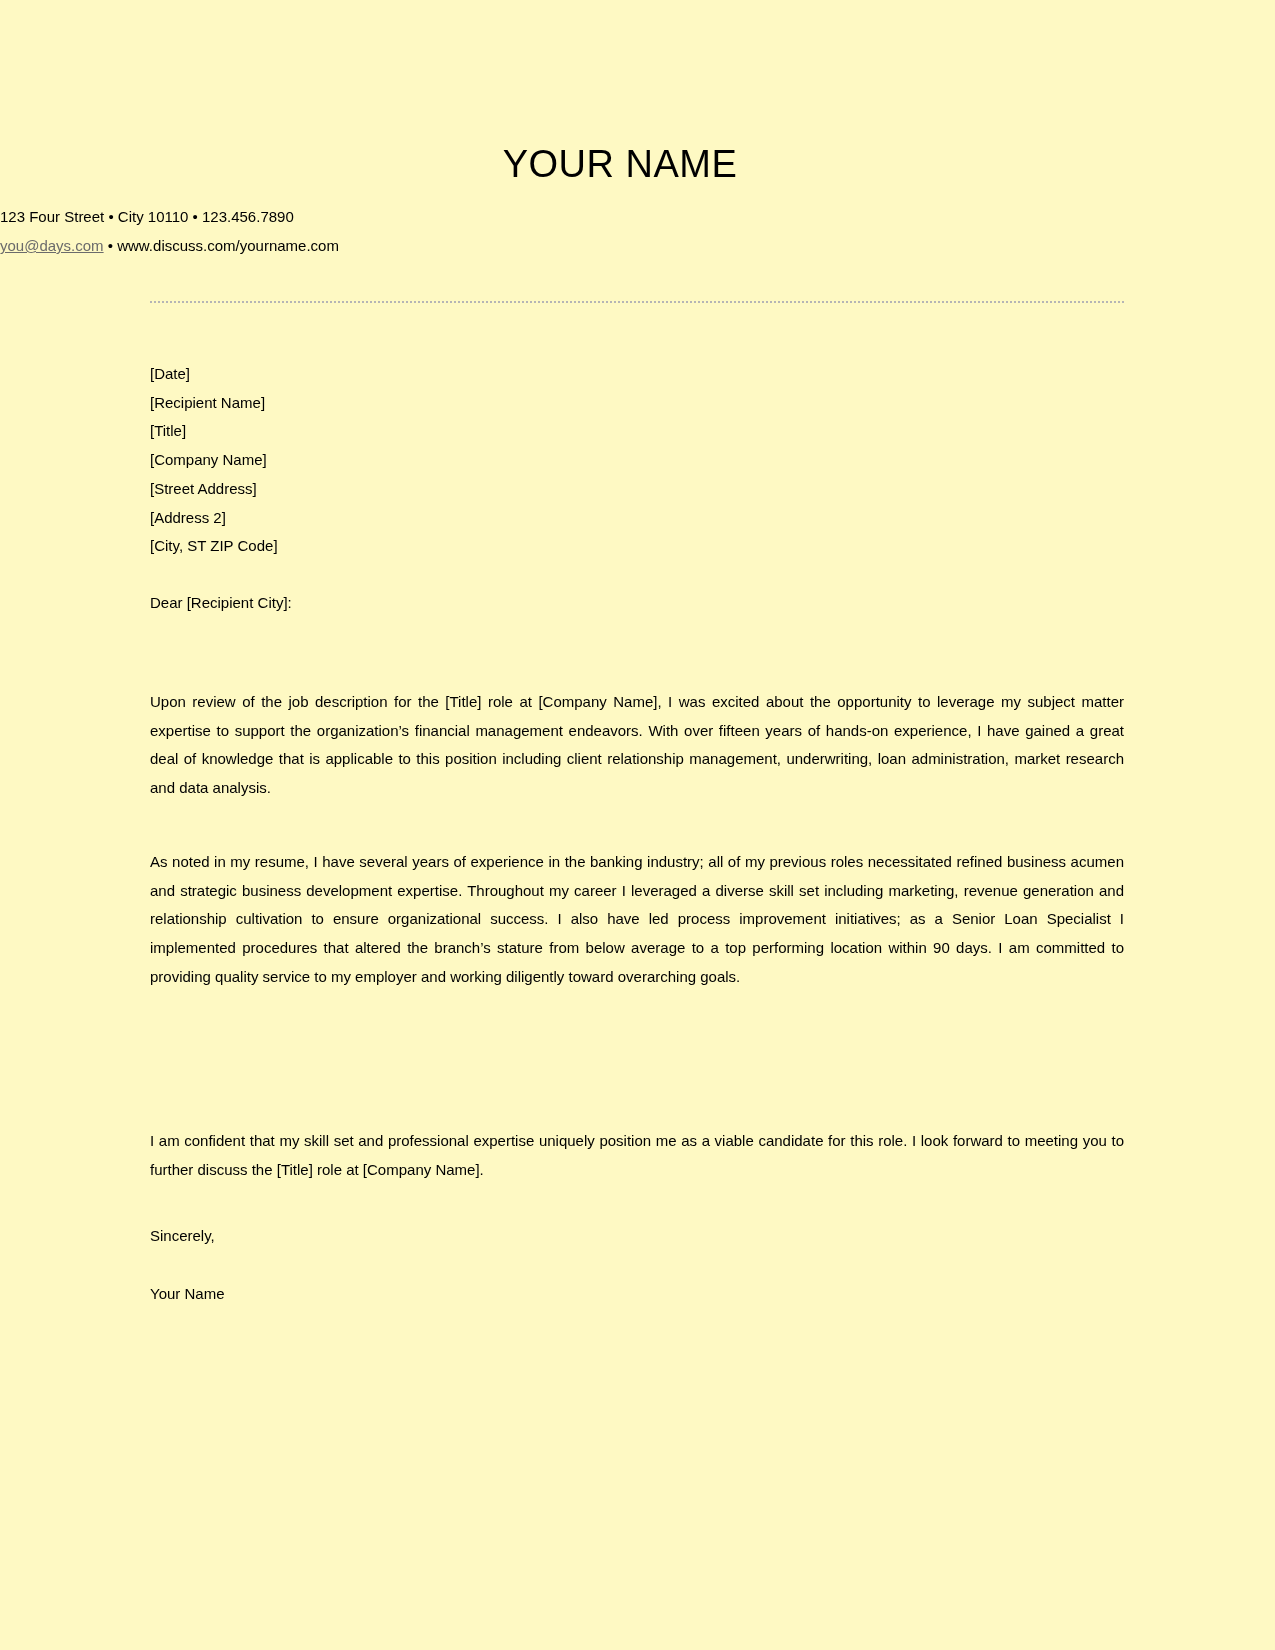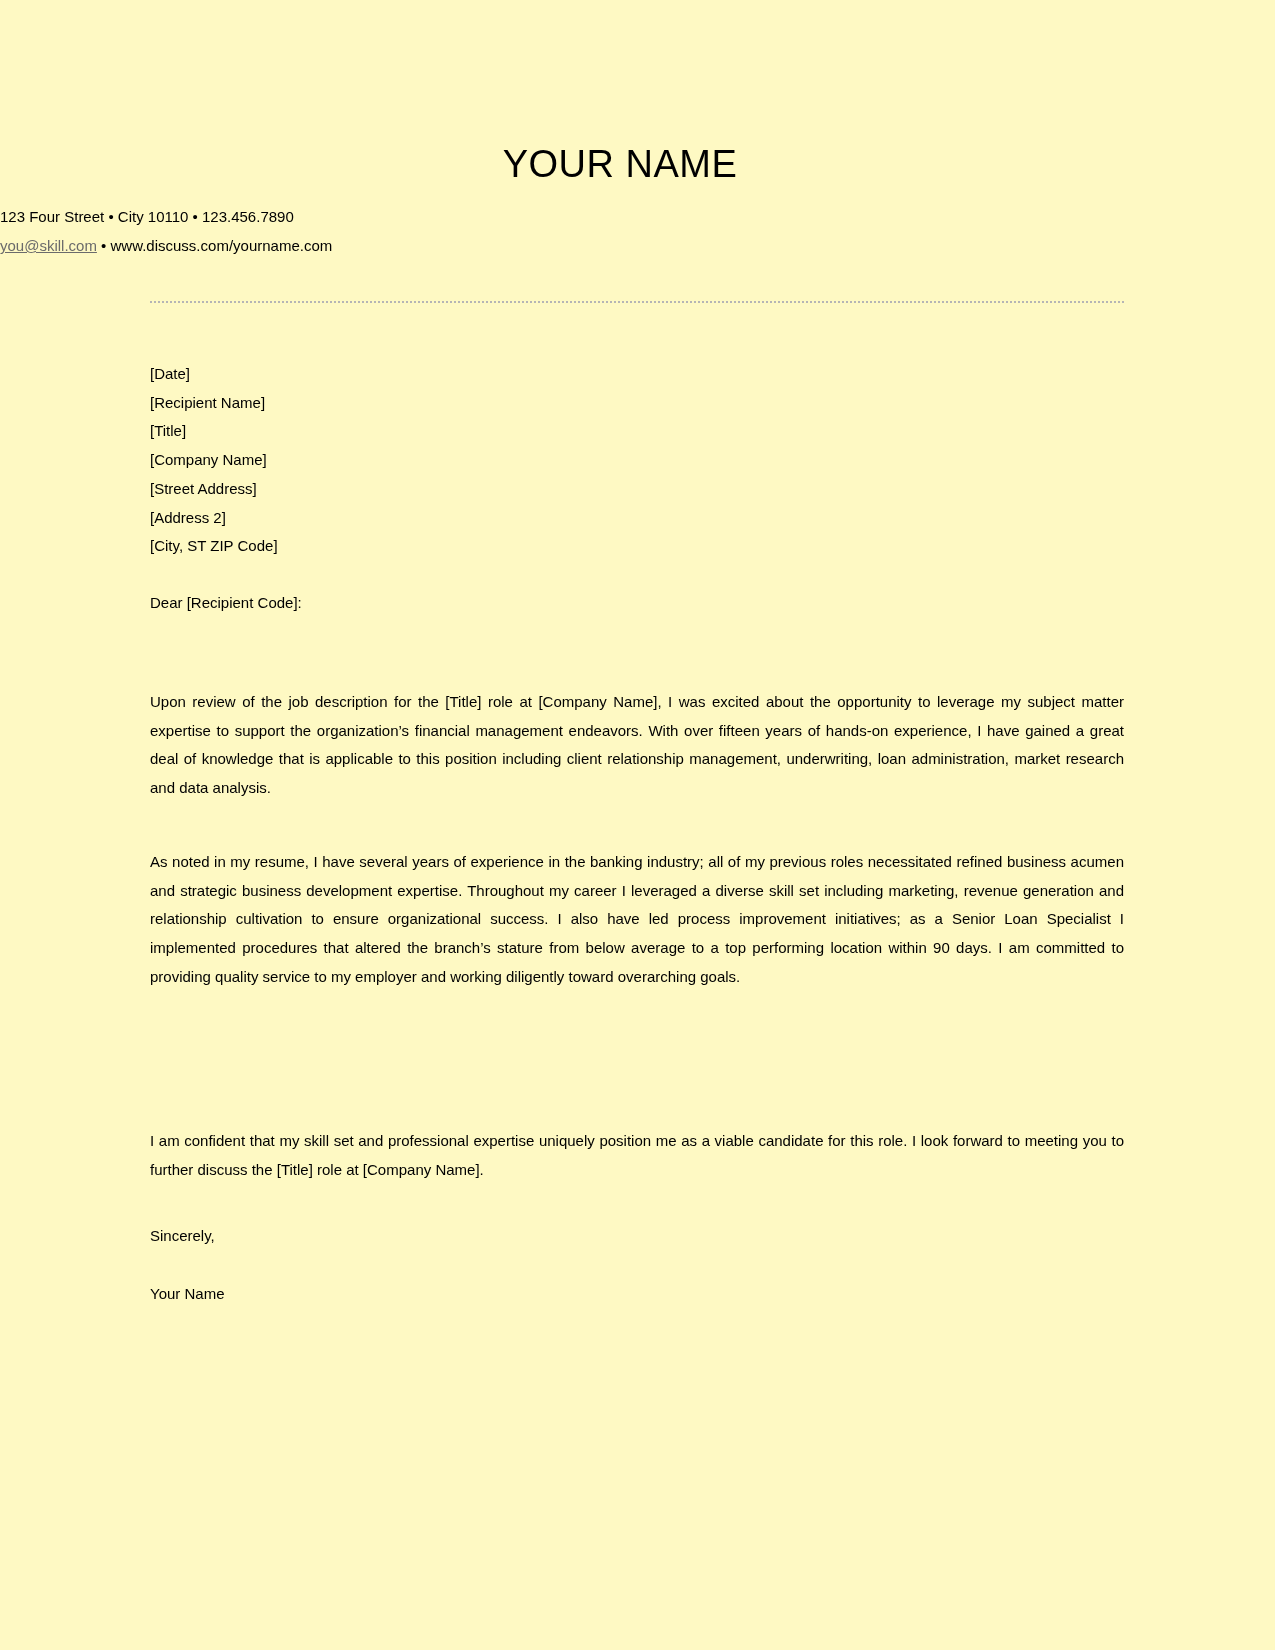--- a/index.html
+++ b/index.html
@@ -22,35 +22,35 @@
   .closing { top:1222px; }
   .sig { top:1280px; }
 </style>
 </head>
 <body>
 
 <div class="page">
   <div class="name">YOUR NAME</div>
   <div class="contact c1">123 Four Street • City 10110 • 123.456.7890</div>
   <div class="contact c2">
-    <span class="email">you@skill.com</span><span> • </span><span>www.discuss.com/yourname.com</span>
+    <span class="email">you@days.com</span><span> • </span><span>www.discuss.com/yourname.com</span>
   </div>
   <div class="sep"></div>
 
   <div class="block addr">
     <div>[Date]</div>
     <div>[Recipient Name]</div>
     <div>[Title]</div>
     <div>[Company Name]</div>
     <div>[Street Address]</div>
     <div>[Address 2]</div>
     <div>[City, ST ZIP Code]</div>
   </div>
 
-  <div class="block salutation">Dear [Recipient Code]:</div>
+  <div class="block salutation">Dear [Recipient City]:</div>
 
   <p class="block p p1">Upon review of the job description for the [Title] role at [Company Name], I was excited about the opportunity to leverage my subject matter expertise to support the organization’s financial management endeavors. With over fifteen years of hands-on experience, I have gained a great deal of knowledge that is applicable to this position including client relationship management, underwriting, loan administration, market research and data analysis.</p>
   <p class="block p p2">As noted in my resume, I have several years of experience in the banking industry; all of my previous roles necessitated refined business acumen and strategic business development expertise. Throughout my career I leveraged a diverse skill set including marketing, revenue generation and relationship cultivation to ensure organizational success. I also have led process improvement initiatives; as a Senior Loan Specialist I implemented procedures that altered the branch’s stature from below average to a top performing location within 90 days. I am committed to providing quality service to my employer and working diligently toward overarching goals.</p>
   <p class="block p p3">I am confident that my skill set and professional expertise uniquely position me as a viable candidate for this role. I look forward to meeting you to further discuss the [Title] role at [Company Name].</p>
 
   <div class="block closing">Sincerely,</div>
   <div class="block sig">Your Name</div>
 </div>
 
 </body></html>

